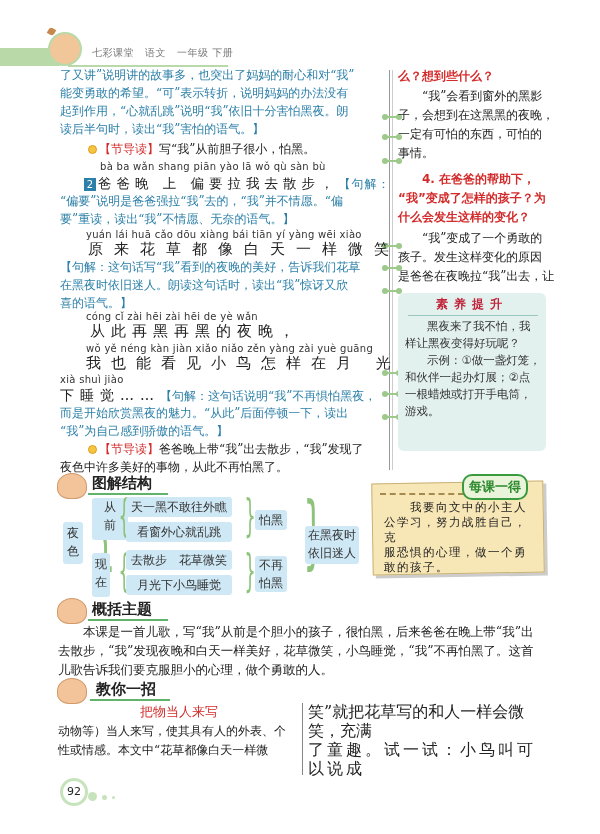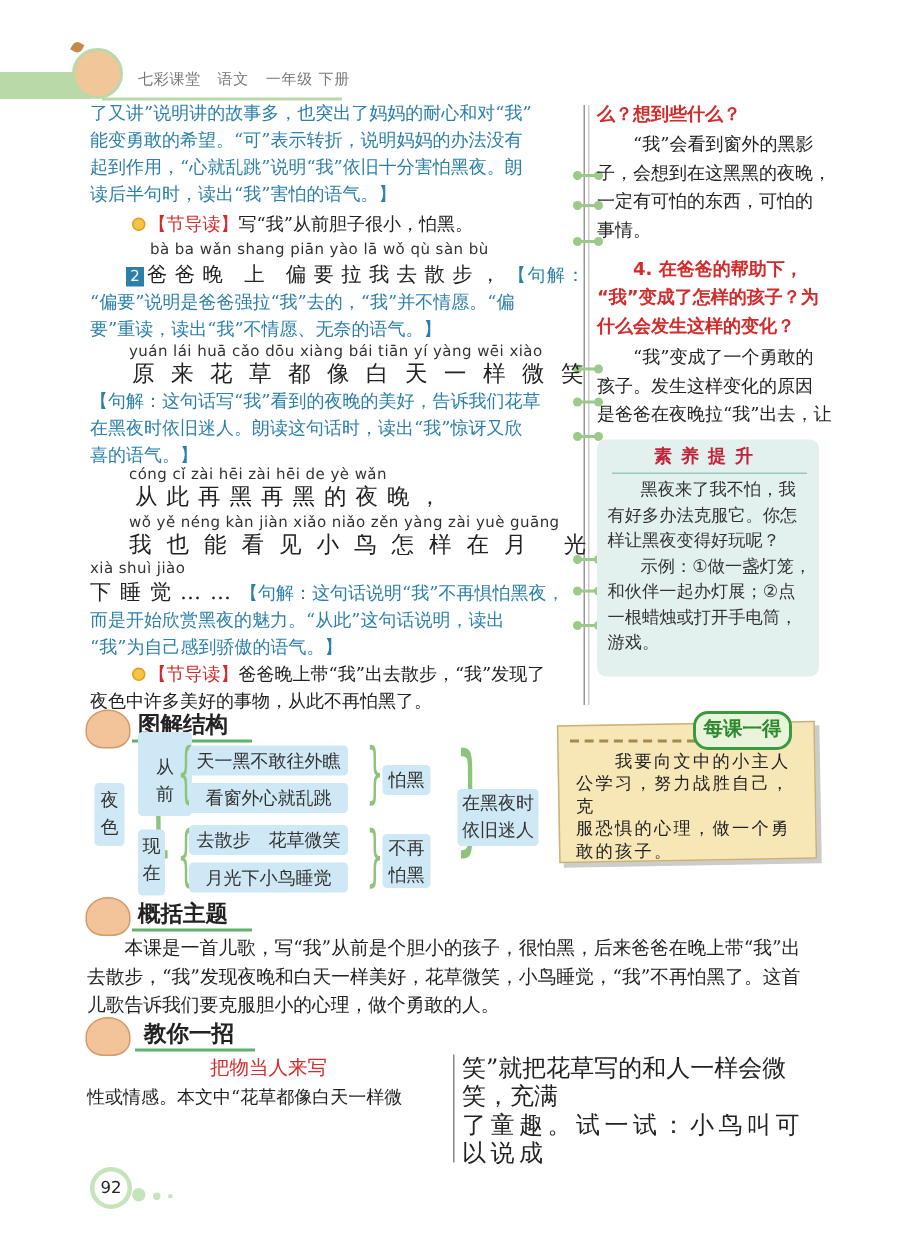--- a/index.html
+++ b/index.html
@@ -94,21 +94,21 @@
 <div class="abs line blue" style="left:60px;top:295px">喜的语气。】</div>
 
 <div class="abs py" style="left:86px;top:311px">cóng cǐ zài hēi zài hēi de yè wǎn</div>
 <div class="abs line big" style="left:90px;top:323px;letter-spacing:6px">从此再黑再黑的夜晚，</div>
 <div class="abs py" style="left:86px;top:343px">wǒ yě néng kàn jiàn xiǎo niǎo zěn yàng zài yuè guāng</div>
 <div class="abs line big" style="left:86px;top:355px;letter-spacing:10px">我也能看见小鸟怎样在月 光</div>
 <div class="abs py" style="left:60px;top:374px">xià shuì jiào</div>
 <div class="abs line" style="left:60px;top:387px">
   <span style="font-size:14px;letter-spacing:6px">下睡觉……</span><span class="blue">【句解：这句话说明“我”不再惧怕黑夜，</span>
 </div>
-<div class="abs line blue" style="left:60px;top:405px">而是开始欣赏黑夜的魅力。“从此”这句话说明，读出</div>
+<div class="abs line blue" style="left:60px;top:405px">而是开始欣赏黑夜的魅力。“从此”后面停顿一下，读出</div>
 <div class="abs line blue" style="left:60px;top:423px">“我”为自己感到骄傲的语气。】</div>
 <div class="abs line" style="left:88px;top:441px">
   <span class="bulb"></span><span class="red">【节导读】</span><span>爸爸晚上带“我”出去散步，“我”发现了</span>
 </div>
 <div class="abs line" style="left:60px;top:459px">夜色中许多美好的事物，从此不再怕黑了。</div>
 
 <div class="abs rcol rq" style="top:67px">么？想到些什么？</div>
 <div class="abs rcol" style="top:87px;text-indent:24px">“我”会看到窗外的黑影</div>
 <div class="abs rcol" style="top:106px">子，会想到在这黑黑的夜晚，</div>
 <div class="abs rcol" style="top:125px">一定有可怕的东西，可怕的</div>
@@ -118,35 +118,34 @@
 <div class="abs rcol rq" style="top:208px">什么会发生这样的变化？</div>
 <div class="abs rcol" style="top:229px;text-indent:24px">“我”变成了一个勇敢的</div>
 <div class="abs rcol" style="top:248px">孩子。发生这样变化的原因</div>
 <div class="abs rcol" style="top:267px">是爸爸在夜晚拉“我”出去，让</div>
 
 <div class="abs literacy"></div>
 <div class="abs literacy-title">素养提升</div>
 <div class="abs literacy-rule"></div>
 <div class="abs literacy-body">
   <div style="text-indent:22px">黑夜来了我不怕，我</div>
-  <div>有好多办法克服它。你怎</div>
   <div>样让黑夜变得好玩呢？</div>
   <div style="text-indent:22px">示例：①做一盏灯笼，</div>
   <div>和伙伴一起办灯展；②点</div>
   <div>一根蜡烛或打开手电筒，</div>
   <div>游戏。</div>
 </div>
 
 <div class="abs sec-icon" style="left:57px;top:473px"></div>
 <div class="abs sec-title" style="left:92px;top:474px">图解结构</div>
 <div class="abs sec-under" style="left:88px;top:493px;width:80px"></div>
 
 <div class="abs box" style="left:63px;top:522px;width:20px;height:40px;line-height:18px;padding-top:2px"><span style="display:inline-block;width:14px;word-break:break-all">夜色</span></div>
 <div class="abs brace" style="left:80px;top:492px;font-size:80px;line-height:80px;transform:scaleX(0.4)">{</div>
-<div class="abs box" style="left:92px;top:488px;width:36px;height:42px;line-height:18px;padding-top:14px"><span style="display:inline-block;width:14px;word-break:break-all">从前</span></div>
+<div class="abs box" style="left:92px;top:498px;width:36px;height:42px;line-height:18px;padding-top:0"><span style="display:inline-block;width:14px;word-break:break-all">从前</span></div>
 <div class="abs box" style="left:92px;top:553px;width:18px;height:42px;line-height:18px;padding-top:2px"><span style="display:inline-block;width:14px;word-break:break-all">现在</span></div>
 <div class="abs brace" style="left:110px;top:494px;font-size:44px;line-height:44px;transform:scaleX(0.4)">{</div>
 <div class="abs brace" style="left:110px;top:549px;font-size:44px;line-height:44px;transform:scaleX(0.4)">{</div>
 <div class="abs box" style="left:126px;top:497px;width:106px;height:20px;line-height:20px">天一黑不敢往外瞧</div>
 <div class="abs box" style="left:126px;top:522px;width:106px;height:20px;line-height:20px">看窗外心就乱跳</div>
 <div class="abs box" style="left:126px;top:550px;width:106px;height:20px;line-height:20px">去散步　花草微笑</div>
 <div class="abs box" style="left:126px;top:575px;width:106px;height:20px;line-height:20px">月光下小鸟睡觉</div>
 <div class="abs brace" style="left:236px;top:494px;font-size:44px;line-height:44px;transform:scaleX(0.4)">}</div>
 <div class="abs brace" style="left:236px;top:549px;font-size:44px;line-height:44px;transform:scaleX(0.4)">}</div>
 <div class="abs box" style="left:255px;top:510px;width:32px;height:20px;line-height:20px">怕黑</div>
@@ -171,20 +170,21 @@
   <div style="text-indent:25px">本课是一首儿歌，写“我”从前是个胆小的孩子，很怕黑，后来爸爸在晚上带“我”出</div>
   <div>去散步，“我”发现夜晚和白天一样美好，花草微笑，小鸟睡觉，“我”不再怕黑了。这首</div>
   <div>儿歌告诉我们要克服胆小的心理，做个勇敢的人。</div>
 </div>
 
 <div class="abs sec-icon" style="left:57px;top:678px"></div>
 <div class="abs sec-title" style="left:96px;top:680px">教你一招</div>
 <div class="abs sec-under" style="left:90px;top:699px;width:80px"></div>
 <div class="abs" style="left:140px;top:703px;color:#d32b2b;font-family:'DejaVu Sans',sans-serif;font-size:13px">把物当人来写</div>
 <div class="abs para" style="left:58px;top:722px;width:236px;font-size:12px">
+  <div>动物等）当人来写，使其具有人的外表、个</div>
   <div>性或情感。本文中“花草都像白天一样微</div>
 </div>
 <div class="abs" style="left:302px;top:703px;width:1px;height:72px;background:#888"></div>
 <div class="abs para" style="left:308px;top:702px;width:240px;font-size:16px">
   <div>笑”就把花草写的和人一样会微笑，充满</div>
   <div style="letter-spacing:3px">了童趣。试一试：小鸟叫可以说成</div>
 </div>
 
 <div class="abs page-circle">92</div>
 <div class="abs" style="left:88px;top:792px;width:9px;height:9px;border-radius:50%;background:#c7e3bb"></div>

